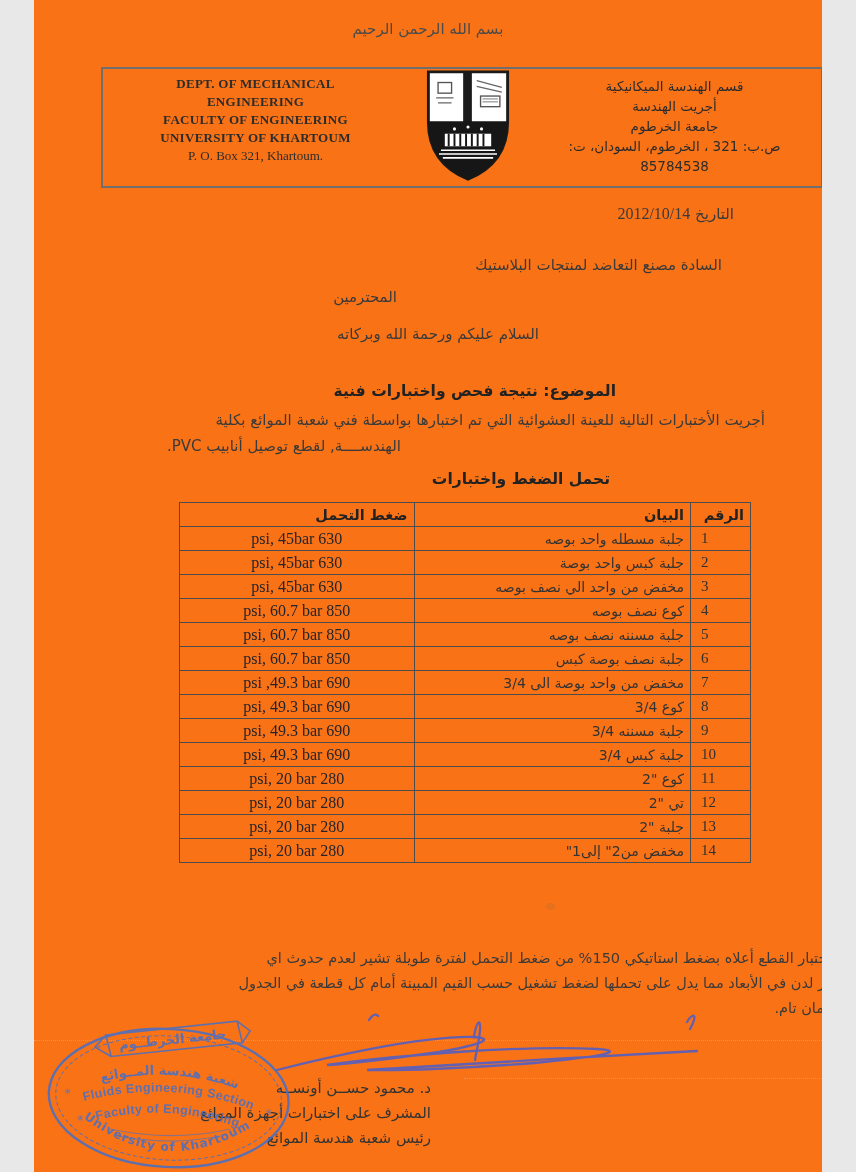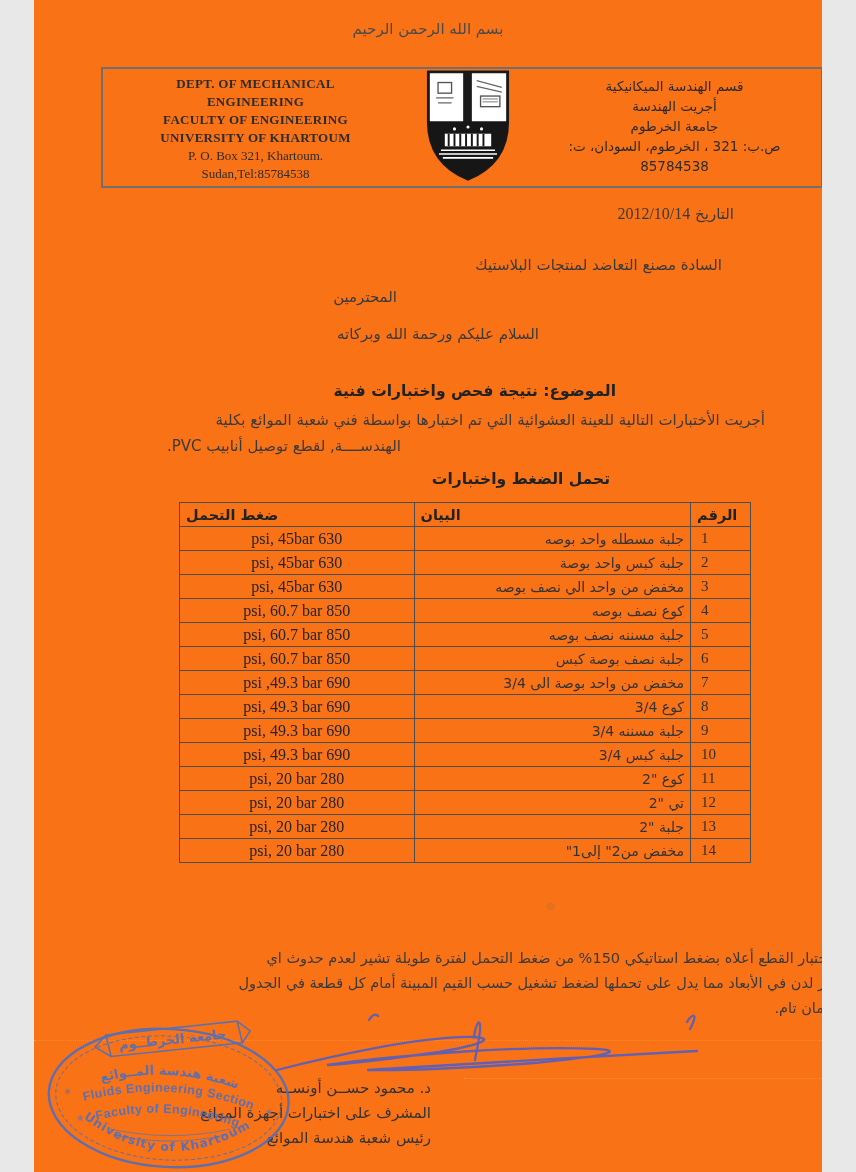--- a/index.html
+++ b/index.html
@@ -33,21 +33,21 @@
   .greeting  { top:325px; right:283px; direction:rtl; font-size:15px; }
   .subject   { top:382px; right:206px; direction:rtl; font-size:15.5px; font-weight:700; color:#222; }
   .intro1 { top:411px; left:135px; width:596px; direction:rtl; text-align:right; font-size:15px; }
   .intro2 { top:437px; left:133px; direction:rtl; font-size:15px; }
   .table-title { top:470px; right:212px; direction:rtl; font-size:15.5px; font-weight:700; color:#222; }
 
   
   table.ptable { top:502px; left:145px; width:572px; position:absolute;
     border-collapse:collapse; direction:rtl; }
   .ptable th, .ptable td { border:1.5px solid #4d4d4d; height:24px; padding:0 6px; }
-  .ptable th { font-size:14.5px; font-weight:700; color:#222; text-align:left; }
+  .ptable th { font-size:14.5px; font-weight:700; color:#222; text-align:right; }
   .col-no { width:60px; }
   .col-description { width:277px; }
   .col-pressure { width:235px; }
   .ptable td.col-no { font-family:"Liberation Serif","DejaVu Serif",serif; font-size:15px;
     text-align:left; padding-left:10px; color:#303030; }
   .ptable td.col-description { font-size:14px; text-align:right; color:#333;padding-left:47px; }
   .ptable td.col-pressure { font-family:"Liberation Serif","DejaVu Serif",serif; font-size:16px;
     text-align:center; color:#24242c; }
 
   
@@ -85,21 +85,20 @@
 
   <div class="abs bismillah">بسم الله الرحمن الرحيم</div>
 
   <div class="abs letterhead">
     <div class="lh-en">
       <div class="strong">DEPT. OF  MECHANICAL</div>
       <div class="strong">ENGINEERING</div>
       <div class="strong">FACULTY OF ENGINEERING</div>
       <div class="strong">UNIVERSITY OF KHARTOUM</div>
       <div>P. O. Box 321, Khartoum.</div>
-      <div>Sudan,Tel:85784538</div>
     </div>
     <div class="lh-logo">
       <svg width="88" height="114" viewBox="0 0 90 118">
         <path d="M4,3 H86 V55 Q86,97 45,114 Q4,97 4,55 Z" fill="#ffffff" stroke="#1a1a1a" stroke-width="3"></path>
         <rect x="40" y="3" width="9" height="53" fill="#1a1a1a"></rect>
         <rect x="14" y="14" width="14" height="11" fill="none" stroke="#555" stroke-width="1.4"></rect>
         <path d="M12,30 h18 M14,35 h14" stroke="#666" stroke-width="1.3"></path>
         <path d="M54,12 l26,7 M54,18 l26,6" stroke="#666" stroke-width="1.3"></path>
         <rect x="58" y="28" width="20" height="11" fill="none" stroke="#555" stroke-width="1.4"></rect>
         <path d="M60,31 h16 M60,34 h16" stroke="#777" stroke-width="1"></path>

